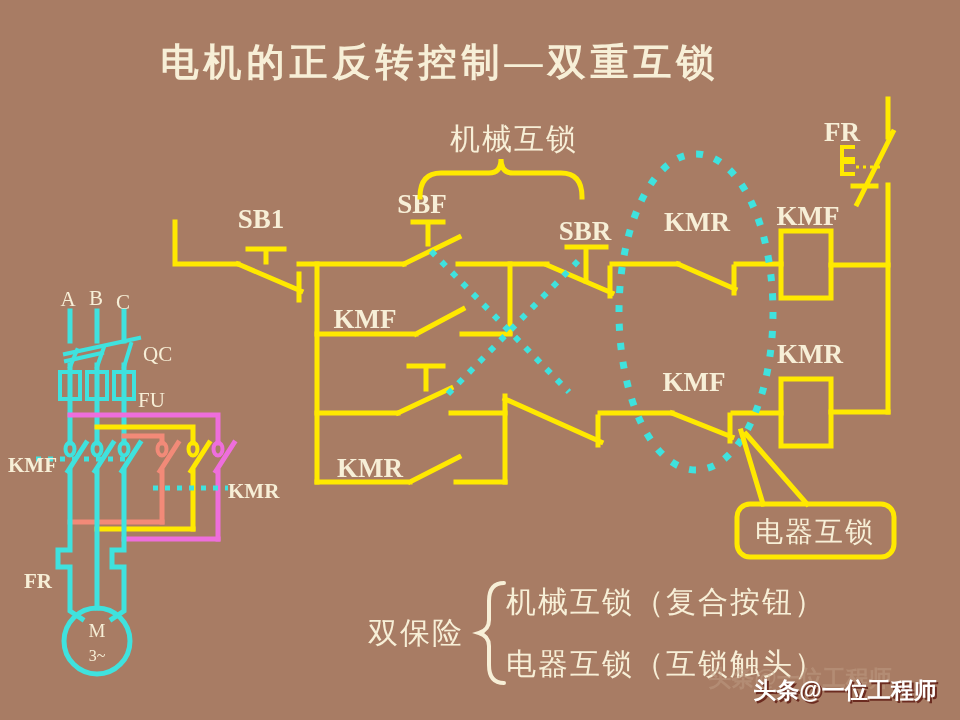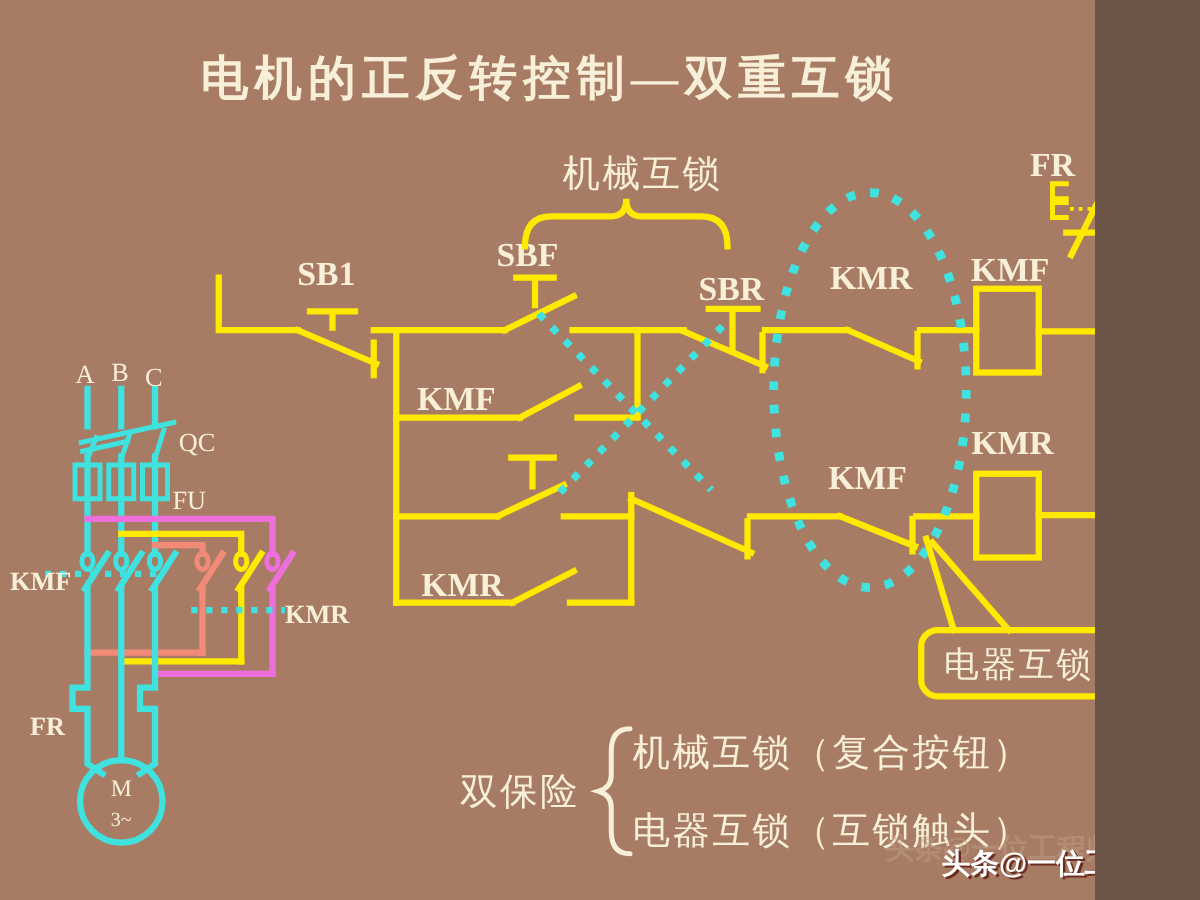--- a/index.html
+++ b/index.html
@@ -1,17 +1,17 @@
 <!DOCTYPE html>
 <html><head>
 <meta charset="utf-8">
 <style>
   html,body{margin:0;padding:0;background:#6b5648;}
   .slide{
-    width:876px;height:720px;position:relative;overflow:hidden;
+    width:960px;height:720px;position:relative;overflow:hidden;
     background:#A87C64;
     font-family:"Liberation Serif","DejaVu Serif",serif;
   }
   svg{display:block;}
   
   .y  {stroke:#FFE900;stroke-width:5;fill:none;stroke-linecap:square;}
   .y4 {stroke:#FFE900;stroke-width:4;fill:none;stroke-linecap:square;}
   .c  {stroke:#3FE2DE;stroke-width:5;fill:none;stroke-linecap:square;}
   .c4 {stroke:#3FE2DE;stroke-width:4;fill:none;stroke-linecap:square;}
   .mg {stroke:#EE6EDC;stroke-width:5;fill:none;stroke-linecap:square;}

